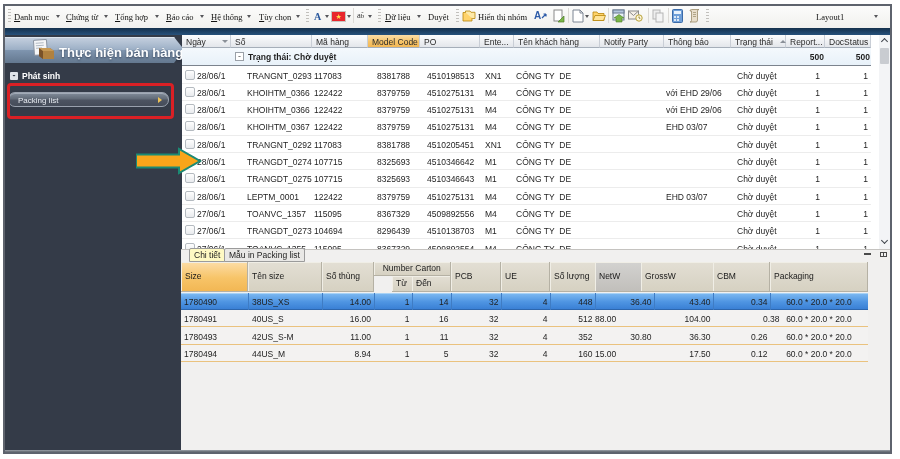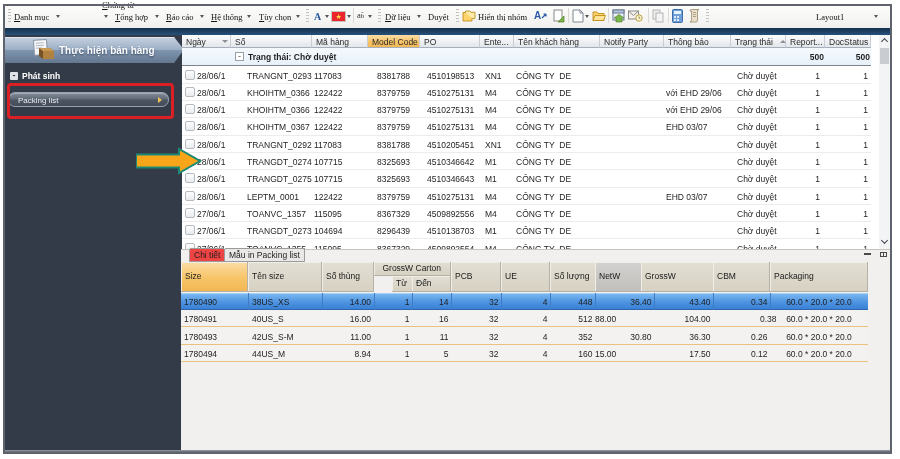--- a/index.html
+++ b/index.html
@@ -12,41 +12,41 @@
 .vsep { position:absolute; top:8px; height:15px; width:1px; background:#dcdad6; }
 .dgrip { position:absolute; top:9px; height:14px; width:3px; background-image:repeating-linear-gradient(#c2c0bc 0 1px, transparent 1px 3px); }
 .th { position:absolute; top:35px; height:13px; background:linear-gradient(#fdfdfe,#eef0f3 55%,#e3e6eb); border-right:1px solid #c9ced6; border-bottom:1px solid #a5aeb9; padding:2px 0 0 4px; color:#2a2a2a; overflow:hidden; white-space:nowrap; }
 .th.hl { background:linear-gradient(#fcdda7,#f7c468 55%,#f2b754); }
 .sortup { position:absolute; width:0; height:0; border-left:3px solid transparent; border-right:3px solid transparent; border-bottom:3.5px solid #8a9098; }
 .sortdn { position:absolute; width:0; height:0; border-left:3px solid transparent; border-right:3px solid transparent; border-top:3.5px solid #8a9098; }
 .trow { position:absolute; left:182px; width:689px; height:17.3px; border-bottom:1px solid #ececec; background:#fff; }
 .td { position:absolute; top:4px; white-space:nowrap; }
 .cb { position:absolute; left:3px; top:3px; width:10px; height:10px; border:1px solid #b4bac0; border-radius:2px; background:linear-gradient(#fefefe,#e9ebee); }
 .tab { position:absolute; height:14px; border:1px solid #9b9b9b; border-radius:2px 2px 0 0; padding:0 4px; line-height:12px; white-space:nowrap; background:#e9e8e6; }
-.tab.on { background:#ef4444; z-index:2; }
+.tab.on { background:#fef9c3; z-index:2; }
 .bh { position:absolute; background:linear-gradient(#e3dfd4,#d6d1c2); border-right:1px solid #b5b1a4; border-bottom:1px solid #b5b1a4; box-shadow:inset 0 1px 0 #f0eee6, inset 1px 0 0 #f0eee6; padding:0 0 0 4px; color:#1a1a1a; overflow:hidden; white-space:nowrap; }
 .bh.hl { background:linear-gradient(#fcdda7,#f7c468 55%,#f2b754); }
 .bh.gr { background:linear-gradient(#d3d2d0,#c1bfbb); }
 .brow { position:absolute; left:181px; width:687px; height:17.4px; background:#f3f2f1; border-bottom:1px solid #eac27e; }
 .brow.sel { background:linear-gradient(#7fbbf2,#4f95e2 55%,#3a80d5); border-bottom:1px solid #2d66ad; box-shadow:inset 0 1px 0 #a8d2f5; }
 .bd { position:absolute; top:4.5px; white-space:nowrap; }
 </style>
 </head>
 <body>
 
 <div class="abs" style="left:3px; top:4px; width:889px; height:450px; background:#f1f0ef; border:2px solid #5e636d; border-bottom:none;"></div>
 <div class="abs" style="left:3px; top:450px; width:889px; height:4px; background:linear-gradient(#9ba0a8,#545961 60%,#8a8f97);"></div>
 <div class="abs" style="left:5px; top:6px; width:885px; height:22px; background:linear-gradient(#fcfcfb,#f1f0ee);"></div>
 <div class="abs" style="left:5px; top:28px; width:885px; height:7px; background:linear-gradient(#14304c,#27517b);"></div>
 <div class="abs" style="left:5px; top:35px; width:177px; height:415px; background:#343b48;"></div>
 <div class="abs" style="left:182px; top:35px; width:697px; height:214px; background:#fff;"></div>
 <div class="abs" style="left:181px; top:249px; width:709px; height:201px; background:#f1f0ef;"></div>
 <div class="dgrip" style="left:8px;"></div>
 <div class="mi" style="left:14px; top:12px;"><u>D</u>anh mục</div>
-<div class="mi" style="left:66px; top:0;margin-left:36px;"><u>C</u>hứng từ</div>
+<div class="mi" style="left:66px; top:12px;"><u>C</u>hứng từ</div>
 <div class="mi" style="left:115px; top:12px;"><u>T</u>ổng hợp</div>
 <div class="mi" style="left:166px; top:12px;"><u>B</u>áo cáo</div>
 <div class="mi" style="left:211px; top:12px;"><u>H</u>ệ thống</div>
 <div class="mi" style="left:259px; top:12px;"><u>T</u>ùy chọn</div>
 <div class="caret" style="left:56px; top:15px;"></div>
 <div class="caret" style="left:104px; top:15px;"></div>
 <div class="caret" style="left:155px; top:15px;"></div>
 <div class="caret" style="left:200px; top:15px;"></div>
 <div class="caret" style="left:247px; top:15px;"></div>
 <div class="caret" style="left:296px; top:15px;"></div>
@@ -122,21 +122,21 @@
 <div class="caret" style="left:874px; top:15px;"></div>
 <div class="abs" style="left:5px; top:37px; width:179px; height:26px; background:linear-gradient(#c6d1e0,#9db0c6 48%,#7e94ae 52%,#64788f); clip-path:polygon(0 0, 169px 0, 179px 12.5px, 169px 100%, 0 100%); box-shadow:inset 0 1px 0 #dde5ee;"></div>
 <svg class="abs" style="left:31px; top:39px;" width="26" height="22" viewBox="0 0 26 22">
 <rect x="3" y="1" width="13" height="15" rx="1" fill="#f5f6f8" stroke="#8a93a0" transform="rotate(-4 9 9)"></rect>
 <path d="M5 4 L13 4 M5 6.5 L13 6.5 M5 9 L11 9" stroke="#aab2bc" stroke-width="0.9" transform="rotate(-4 9 9)"></path>
 <path d="M8 9 L19 9 L23 12 L23 20 L12 20 L8 17 Z" fill="#9a6b38"></path>
 <path d="M8 9 L12 12 L12 20 L8 17 Z" fill="#7a5228"></path>
 <path d="M12 12 L23 12 L23 20 L12 20 Z" fill="#b0813f"></path>
 <path d="M8 9 L19 9 L23 12 L12 12 Z" fill="#c89a55"></path>
 </svg>
-<div class="abs" style="left:59px; top:44.5px; font-weight:bold; font-size:10px; color:#fcfdfe; text-shadow:0 1px 2px rgba(20,30,50,.6);">Thực hiện bán hàng</div>
+<div class="abs" style="left:59px; top:44.5px; font-weight:bold; font-size:13px; color:#fcfdfe; text-shadow:0 1px 2px rgba(20,30,50,.6);">Thực hiện bán hàng</div>
 <div class="abs" style="left:10px; top:72px; width:8px; height:8px; background:#dfe3e8; border-radius:1px; color:#353c49; font-size:9px; line-height:7px; text-align:center; font-weight:bold;">-</div>
 <div class="abs" style="left:22px; top:71px; color:#fff; font-weight:bold;">Phát sinh</div>
 <div class="abs" style="left:8px; top:92px; width:161px; height:15px; border:1px solid #99a1ae; border-radius:7px; background:linear-gradient(#828c9a,#626b78 45%,#4d5462 55%,#454c59); color:#e8ecf2; box-shadow:inset 0 1px 0 rgba(230,236,244,.35);">
 <span class="abs" style="left:9px; top:2.5px; font-size:8px;">Packing list</span>
 <span class="abs" style="right:6px; top:4px; width:0; height:0; border-left:4px solid #ecc258; border-top:3px solid transparent; border-bottom:3px solid transparent;"></span>
 </div>
 <div class="abs" style="left:7px; top:83px; width:167px; height:36px; border:3px solid #da2025; border-radius:4px;"></div>
 <div class="th" style="left:182px; width:49px;">Ngày</div>
 <div class="th" style="left:231px; width:81px;">Số</div>
 <div class="th" style="left:312px; width:56px;">Mã hàng</div>
@@ -321,21 +321,21 @@
 <div class="bh" style="left:322px; top:262px; width:51.5px; height:30px; line-height:28px;">Số thùng</div>
 <div class="bh" style="left:392px; top:276px; width:24px; height:16px; line-height:15px;">Từ</div>
 <div class="bh" style="left:412px; top:276px; width:39px; height:16px; line-height:15px;">Đến</div>
 <div class="bh" style="left:451px; top:262px; width:50px; height:30px; line-height:28px;">PCB</div>
 <div class="bh" style="left:501px; top:262px; width:49px; height:30px; line-height:28px;">UE</div>
 <div class="bh" style="left:550px; top:262px; width:49px; height:30px; line-height:28px;">Số lượng</div>
 <div class="bh gr" style="left:595px; top:262px; width:59px; height:30px; line-height:28px;">NetW</div>
 <div class="bh" style="left:641px; top:262px; width:77px; height:30px; line-height:28px;">GrossW</div>
 <div class="bh" style="left:713px; top:262px; width:57px; height:30px; line-height:28px;">CBM</div>
 <div class="bh" style="left:770px; top:262px; width:98px; height:30px; line-height:28px;">Packaging</div>
-<div class="bh" style="left:373.5px; top:262px; width:77.5px; height:14px; line-height:13px; text-align:center; padding-left:0;">GrossW Carton</div>
+<div class="bh" style="left:373.5px; top:262px; width:77.5px; height:14px; line-height:13px; text-align:center; padding-left:0;">Number Carton</div>
 <div class="brow sel" style="top:292.5px;">
     <div class="bd" style="left:3px;">1780490</div>
     <div class="bd" style="left:71px;">38US_XS</div>
     <div class="bd" style="left:141px; width:49.0px; text-align:right;">14.00</div>
     <div class="bd" style="left:192.5px; width:36.0px; text-align:right;">1</div>
     <div class="bd" style="left:231px; width:36.5px; text-align:right;">14</div>
     <div class="bd" style="left:270px; width:47.5px; text-align:right;">32</div>
     <div class="bd" style="left:320px; width:46.5px; text-align:right;">4</div>
     <div class="bd" style="left:369px; width:42.5px; text-align:right;">448</div>
     <div class="bd" style="left:414px; width:56.5px; text-align:right;">36.40</div>
@@ -358,21 +358,21 @@
     <div class="bd" style="left:3px;">1780491</div>
     <div class="bd" style="left:71px;">40US_S</div>
     <div class="bd" style="left:141px; width:49.0px; text-align:right;">16.00</div>
     <div class="bd" style="left:192.5px; width:36.0px; text-align:right;">1</div>
     <div class="bd" style="left:231px; width:36.5px; text-align:right;">16</div>
     <div class="bd" style="left:270px; width:47.5px; text-align:right;">32</div>
     <div class="bd" style="left:320px; width:46.5px; text-align:right;">4</div>
     <div class="bd" style="left:369px; width:42.5px; text-align:right;">512</div>
     <div class="bd" style="left:414px; width:56.5px; text-align:left;">88.00</div>
     <div class="bd" style="left:473px; width:56.5px; text-align:right;">104.00</div>
-    <div class="bd" style="left:560px; width:54.5px; text-align:center;">0.38</div>
+    <div class="bd" style="left:544px; width:54.5px; text-align:right;">0.38</div>
     <div class="bd" style="left:589px; width:98px; text-align:center;">60.0 * 20.0 * 20.0</div>
   </div>
 <div class="brow" style="top:327.3px;">
     <div class="bd" style="left:3px;">1780493</div>
     <div class="bd" style="left:71px;">42US_S-M</div>
     <div class="bd" style="left:141px; width:49.0px; text-align:right;">11.00</div>
     <div class="bd" style="left:192.5px; width:36.0px; text-align:right;">1</div>
     <div class="bd" style="left:231px; width:36.5px; text-align:right;">11</div>
     <div class="bd" style="left:270px; width:47.5px; text-align:right;">32</div>
     <div class="bd" style="left:320px; width:46.5px; text-align:right;">4</div>

